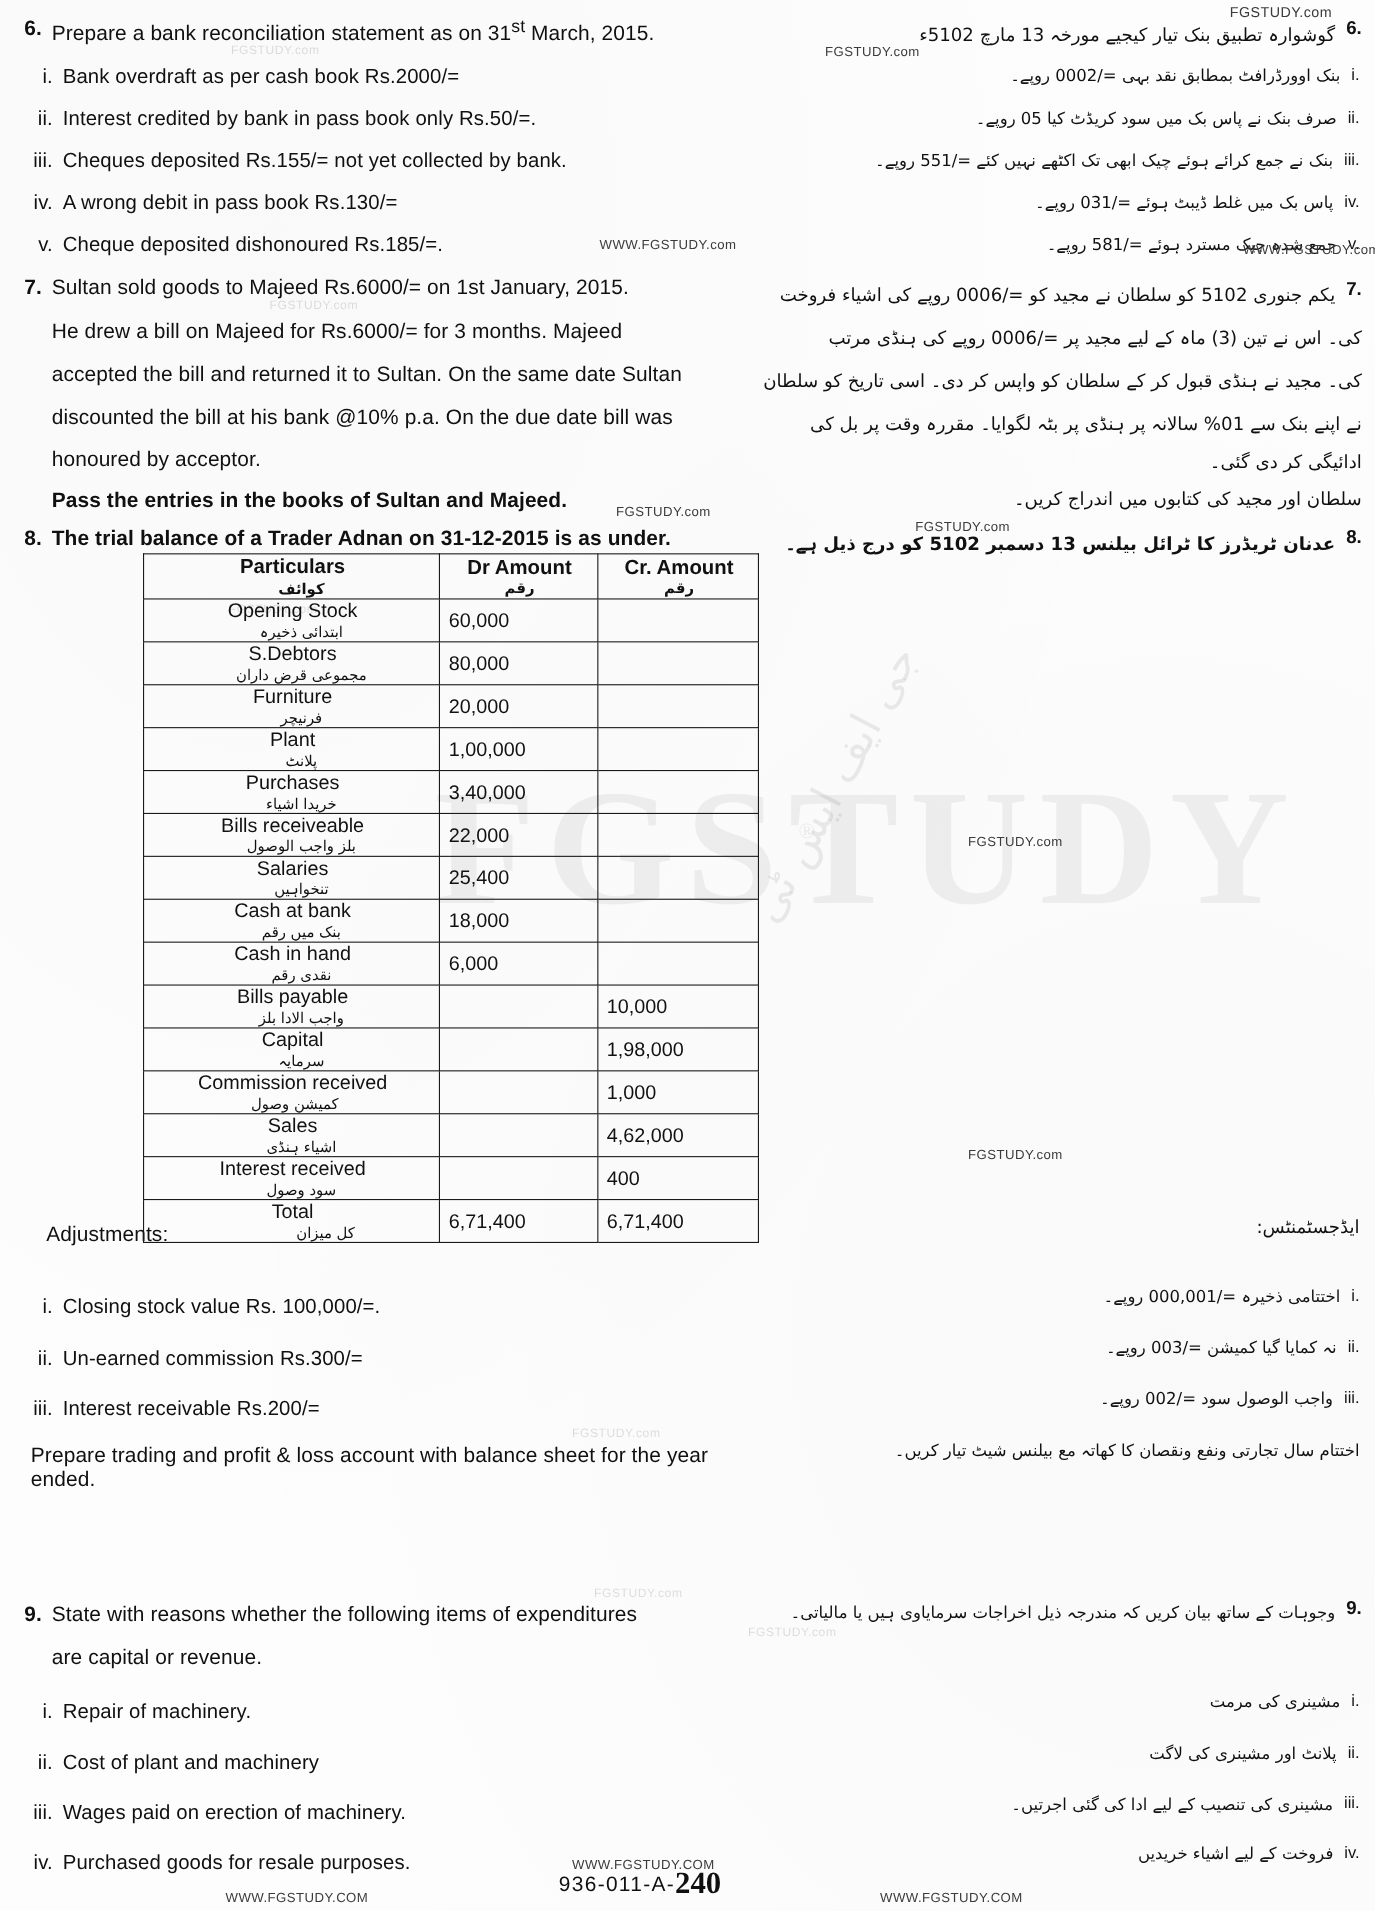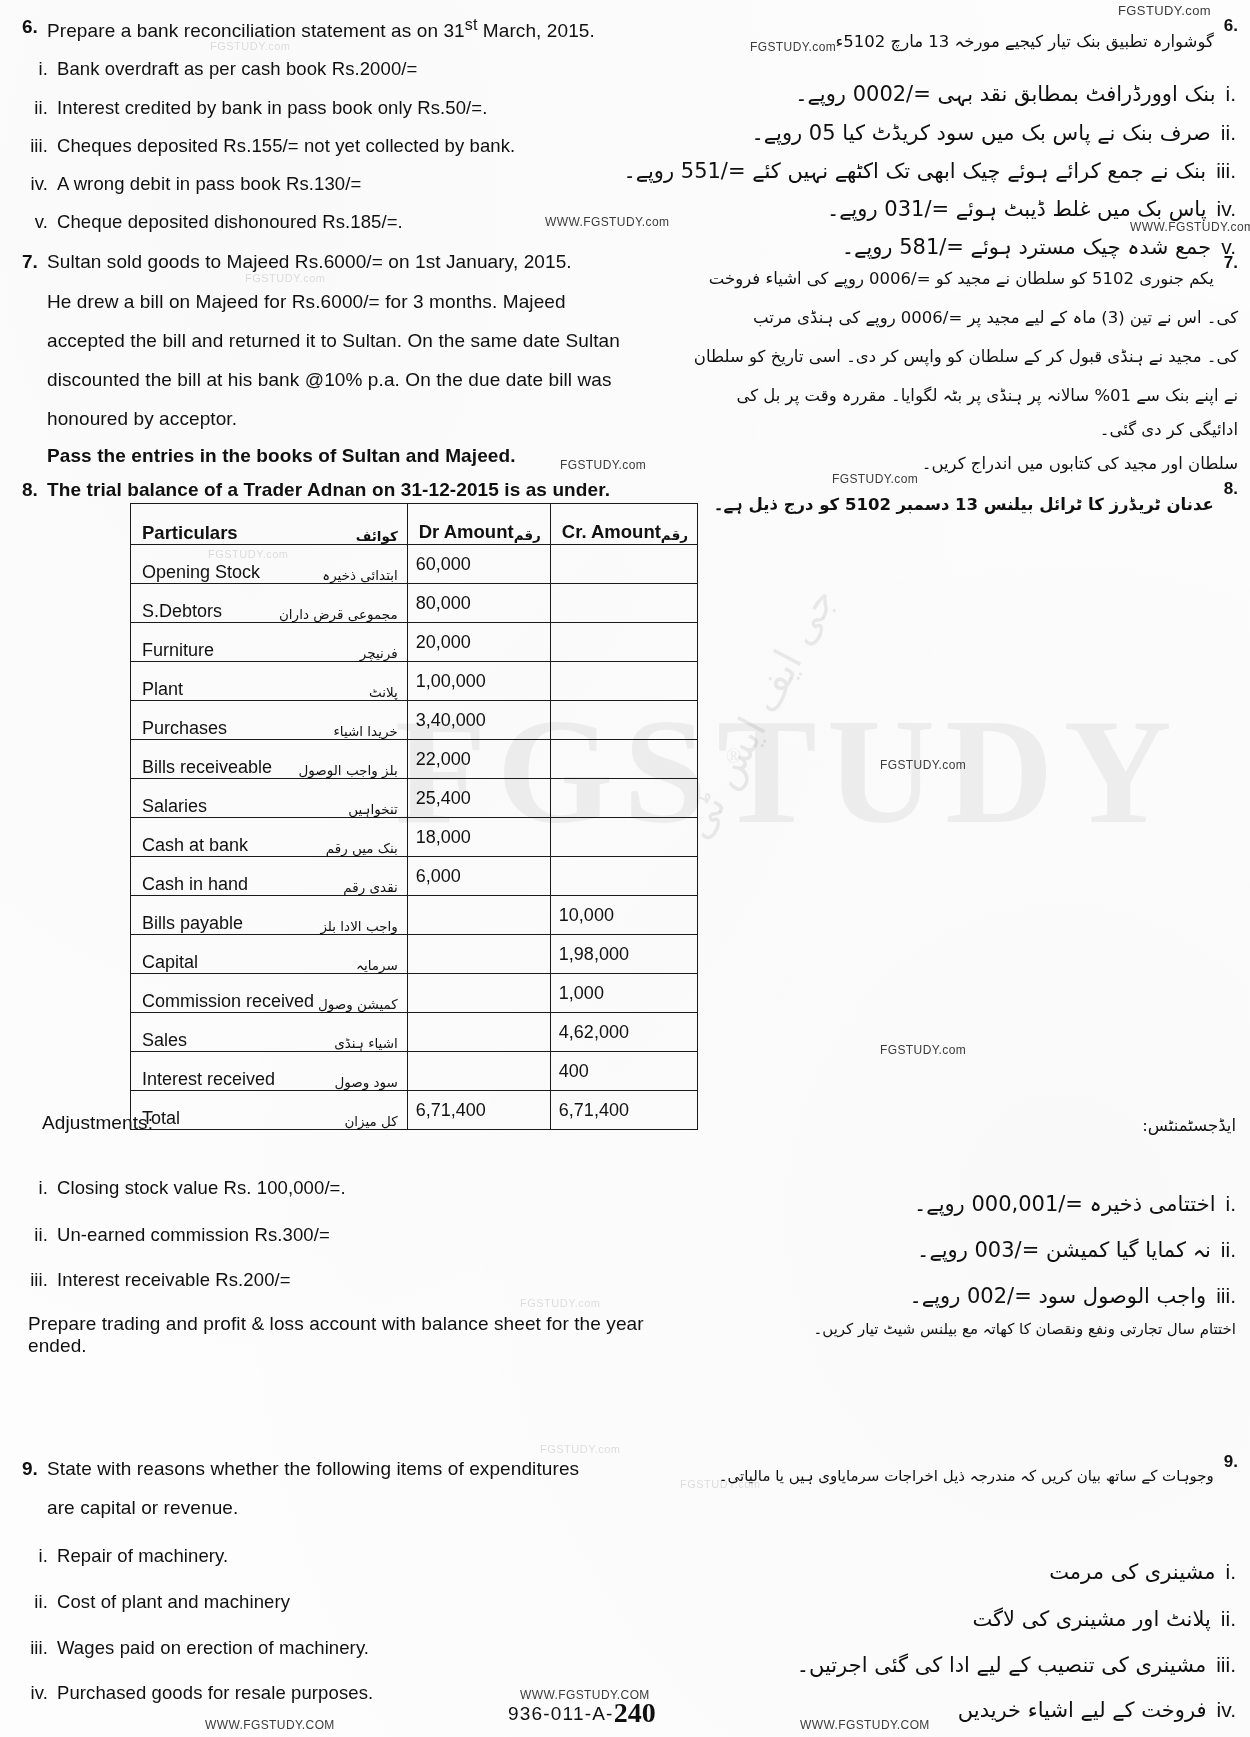--- a/index.html
+++ b/index.html
@@ -56,27 +56,27 @@
   .qnum {
     font-weight: bold;
     font-size: 19px;
   }
   .qnum-ur {
     font-weight: bold;
     font-size: 17px;
   }
 
   .qtext { font-size: 19px; }
-  .qtext-ur { font-size: 16.5px; line-height: 1.95; margin-top: 10px; }
+  .qtext-ur { font-size: 16.5px; line-height: 1.95; }
 
   .roman {
     font-size: 18.5px;
     font-style: normal;
   }
-  .roman-ur { font-size: 21px; margin-top: 22px; }
+  .roman-ur { font-size: 15px; }
 
   .bold { font-weight: bold; }
 
   
   .en-row {
     position: absolute;
     display: flex;
     align-items: flex-start;
   }
   .en-row .mk {
@@ -123,25 +123,26 @@
     padding: 0;
     vertical-align: middle;
     background: transparent;
   }
   .tb .c-part { width: 310px; height: 40px; }
   .tb .c-dr   { width: 158px; }
   .tb .c-cr   { width: 160px; }
 
   .cell-pad {
     display: flex;
-    align-items: flex-end;
+    align-items: center;
     justify-content: space-between;
     padding: 0 9px 0 11px;
     height: 100%;
     min-height: 38px;
+    flex-direction: column;
   }
   .cell-en {
     font-size: 18px;
     white-space: nowrap;
   }
   .cell-ur {
     font-family: "DejaVu Sans", sans-serif;
     direction: rtl;
     font-size: 13.5px;
     padding-left: 16px;

